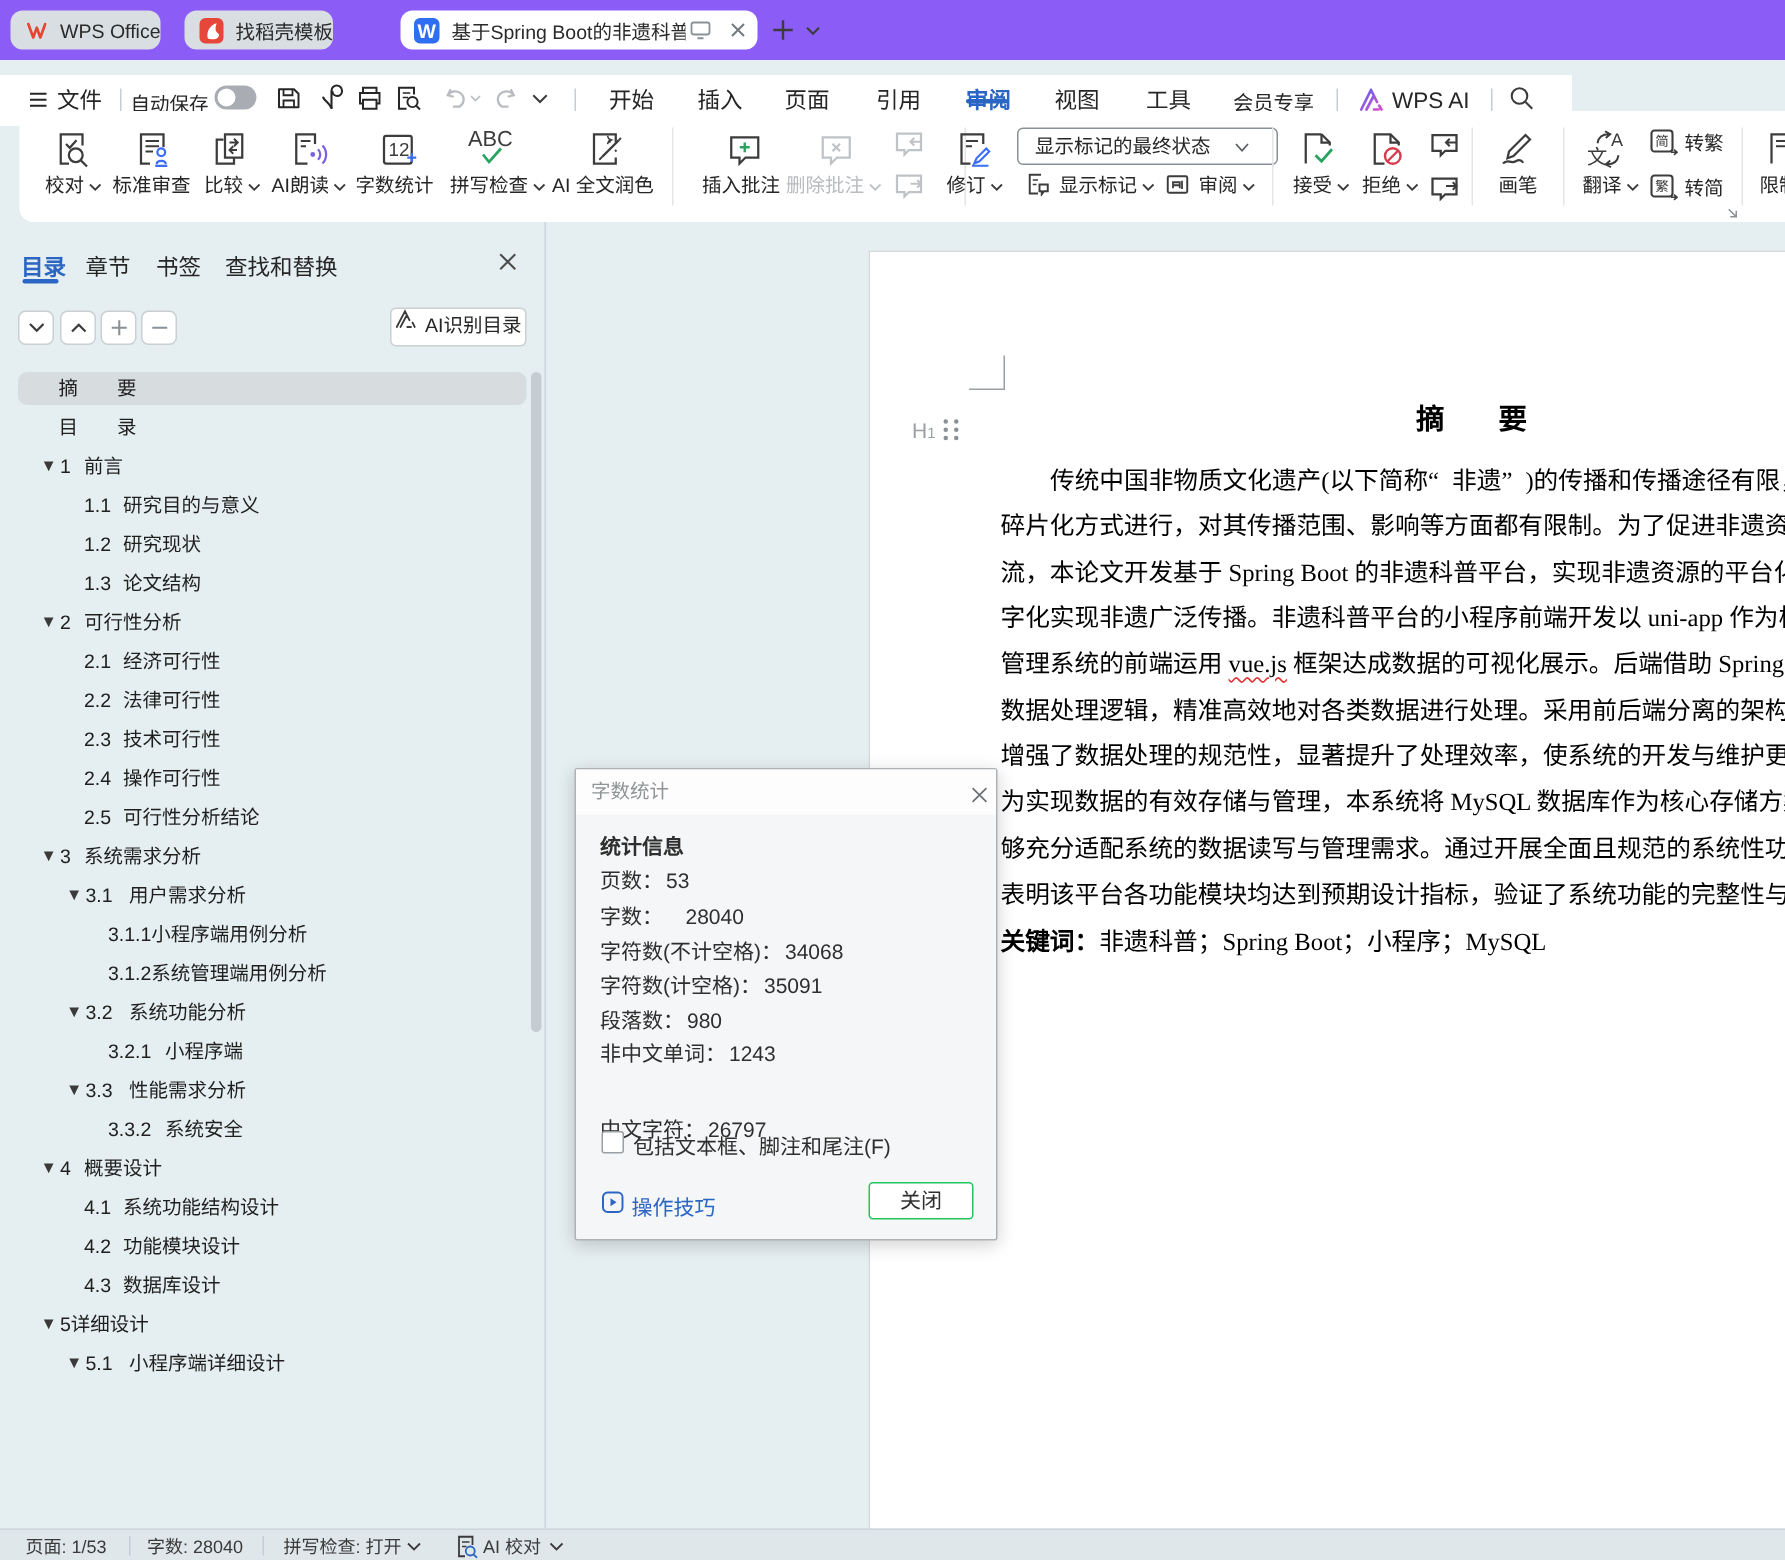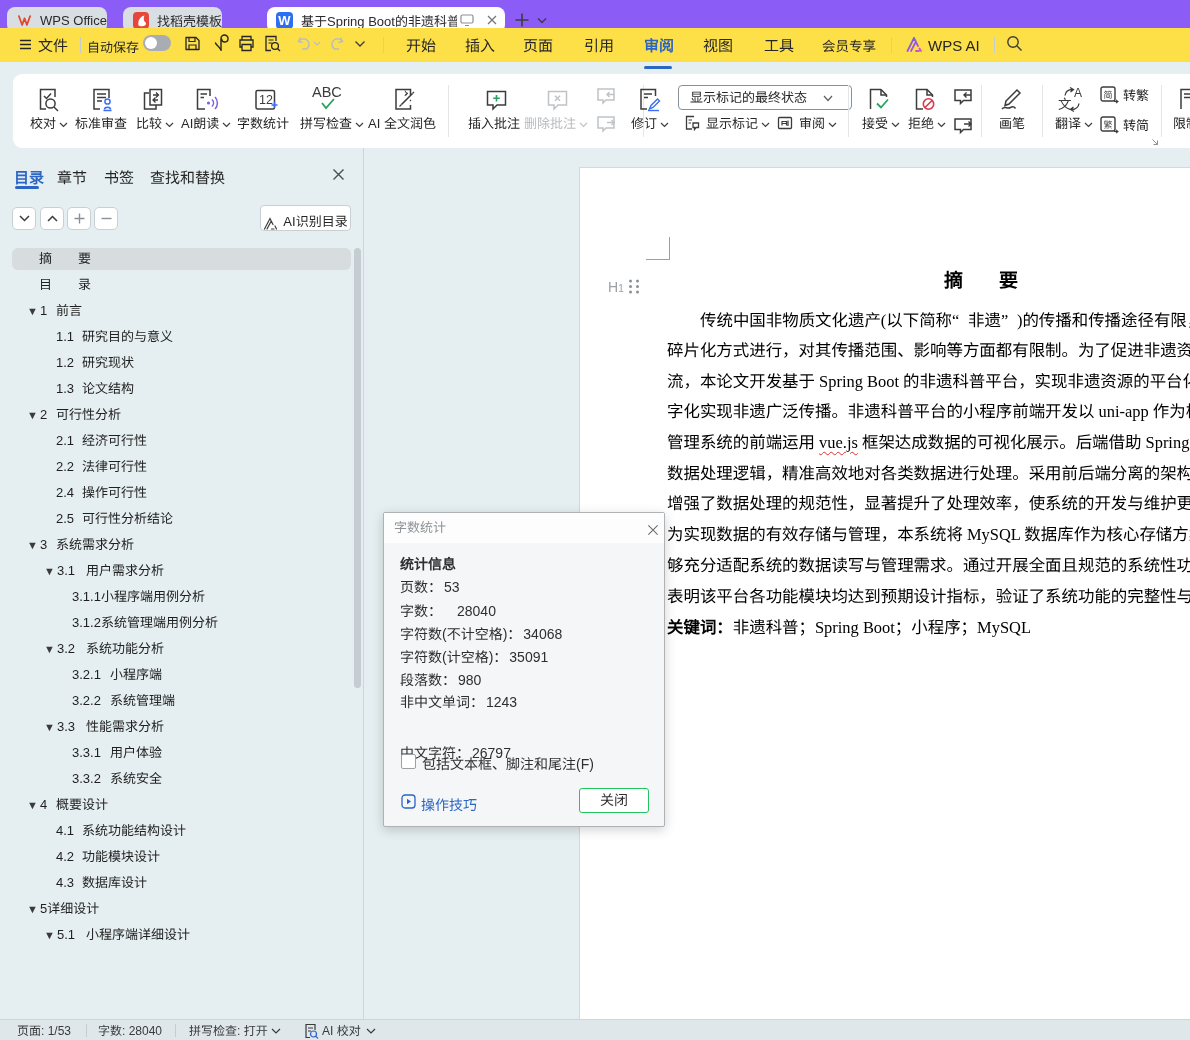--- a/index.html
+++ b/index.html
@@ -10,21 +10,21 @@
 
 #tabbar{left:0;top:0;width:1190px;height:40px;background:#8b5cf6;}
 .tabpill{position:absolute;top:7px;height:26px;border-radius:8px;background:#d8dee2;
   display:flex;align-items:center;font-size:13px;color:#2a2a2a;white-space:nowrap;overflow:hidden;}
 #tab3{background:#fff;}
 .wlogo{width:16px;height:13px;margin:0 9px 0 11px;}
 .wicon{width:17px;height:17px;border-radius:4px;background:#2d6ef2;color:#fff;
   font-weight:bold;font-size:13px;display:flex;align-items:center;justify-content:center;margin:0 8px 0 9px;}
 .docer{width:17px;height:17px;border-radius:4px;background:#e6473a;margin:0 8px 0 10px;position:relative;overflow:hidden;}
 
-#menubar{left:0;top:28px;width:1190px;height:34px;background:#fde047;font-size:15px;color:#262626;}
+#menubar{left:0;top:50px;width:1048px;height:34px;background:#ffffff;font-size:15px;color:#262626;}
 .mitem{position:absolute;top:8px;height:20px;line-height:20px;}
 .msep{position:absolute;top:9px;width:1px;height:16px;background:#c3cdd3;}
 #m-shenyue{color:#2c66c4;font-weight:bold;}
 #m-underline{position:absolute;left:644px;top:66px;width:28px;height:3px;border-radius:2px;background:#2c66c4;}
 .toggle{position:absolute;left:143px;top:7px;width:28px;height:16px;border-radius:8px;background:#a9adb3;}
 .toggle .knob{position:absolute;left:2px;top:2px;width:12px;height:12px;border-radius:50%;background:#fff;}
 
 #ribbon{left:13px;top:74px;width:1187px;height:74px;background:#fff;border-radius:9px;}
 .ric{position:absolute;top:12px;}
 .rlabel{position:absolute;top:41px;height:18px;line-height:18px;font-size:13px;color:#262626;white-space:nowrap;}
@@ -35,21 +35,21 @@
   font-size:13px;color:#262626;line-height:23px;padding-left:11px;background:#fff;}
 
 #sidebar{left:0;top:148px;width:363px;height:871px;background:#e5eef0;}
 #sidediv{left:363px;top:148px;width:1px;height:871px;background:#ccd5da;}
 .stab{position:absolute;top:18px;font-size:15px;color:#262626;}
 #stab1{color:#2c66c4;font-weight:bold;}
 #stab1u{position:absolute;left:15px;top:186px;width:24px;height:3px;border-radius:2px;background:#2c66c4;}
 .sbtn{position:absolute;top:59px;width:22px;height:21px;background:#fff;border:1px solid #c9cfd3;border-radius:5px;
   display:flex;align-items:center;justify-content:center;}
 #aibtn{position:absolute;left:260px;top:57px;width:89px;height:24px;background:#fff;border:1px solid #c9cfd3;border-radius:4px;
-  font-size:13px;color:#262626;display:flex;align-items:flex-end;justify-content:center;}
+  font-size:13px;color:#262626;display:flex;align-items:flex-start;justify-content:center;}
 #outline{position:absolute;left:0;top:98px;width:352px;height:785px;font-size:13px;color:#1f1f1f;overflow:hidden;}
 .orow{position:relative;z-index:0;height:26px;line-height:26px;white-space:nowrap;}
 .orow .tri{position:absolute;top:0;font-size:11px;color:#3a3a3a;line-height:26px;}
 .hl{position:absolute;left:12px;top:0;width:339px;height:22px;margin-top:2px;background:#d7dcdf;border-radius:6px;z-index:-1;}
 #sscroll{position:absolute;left:354px;top:248px;width:7px;height:440px;border-radius:4px;background:#c5cdd2;}
 
 #workspace{left:364px;top:148px;width:826px;height:871px;background:#e5eef0;}
 #page{position:absolute;left:215px;top:19px;width:611px;height:852px;background:#fff;border-left:1px solid #d4d9dc;border-top:1px solid #d4d9dc;}
 .docline{position:absolute;left:667px;height:31px;line-height:31px;font-size:16.45px;white-space:nowrap;font-family:"Liberation Serif",serif;}
 #h1mark{position:absolute;left:608px;top:279px;color:#9aa0a6;font-size:14px;font-family:"Liberation Sans",sans-serif;}
@@ -395,31 +395,30 @@
   <div id="outline">
     <div class="orow"><div class="hl"></div><span style="margin-left:39px;">摘<span style="display:inline-block;width:26px;"></span>要</span></div>
     <div class="orow"><span style="margin-left:39px;">目<span style="display:inline-block;width:26px;"></span>录</span></div>
     <div class="orow"><span class="tri" style="left:27px;">▼</span><span style="margin-left:40px;display:inline-block;width:16px;">1</span>前言</div>
     <div class="orow"><span style="margin-left:56px;display:inline-block;width:26px;">1.1</span>研究目的与意义</div>
     <div class="orow"><span style="margin-left:56px;display:inline-block;width:26px;">1.2</span>研究现状</div>
     <div class="orow"><span style="margin-left:56px;display:inline-block;width:26px;">1.3</span>论文结构</div>
     <div class="orow"><span class="tri" style="left:27px;">▼</span><span style="margin-left:40px;display:inline-block;width:16px;">2</span>可行性分析</div>
     <div class="orow"><span style="margin-left:56px;display:inline-block;width:26px;">2.1</span>经济可行性</div>
     <div class="orow"><span style="margin-left:56px;display:inline-block;width:26px;">2.2</span>法律可行性</div>
+    <div class="orow"><span style="margin-left:56px;display:inline-block;width:26px;">2.3</span>技术可行性</div>
     <div class="orow"><span style="margin-left:56px;display:inline-block;width:26px;">2.4</span>操作可行性</div>
     <div class="orow"><span style="margin-left:56px;display:inline-block;width:26px;">2.5</span>可行性分析结论</div>
     <div class="orow"><span class="tri" style="left:27px;">▼</span><span style="margin-left:40px;display:inline-block;width:16px;">3</span>系统需求分析</div>
     <div class="orow"><span class="tri" style="left:44px;">▼</span><span style="margin-left:57px;display:inline-block;width:29px;">3.1</span>用户需求分析</div>
     <div class="orow"><span style="margin-left:72px;">3.1.1小程序端用例分析</span></div>
     <div class="orow"><span style="margin-left:72px;">3.1.2系统管理端用例分析</span></div>
     <div class="orow"><span class="tri" style="left:44px;">▼</span><span style="margin-left:57px;display:inline-block;width:29px;">3.2</span>系统功能分析</div>
     <div class="orow"><span style="margin-left:72px;display:inline-block;width:38px;">3.2.1</span>小程序端</div>
-    <div class="orow"><span style="margin-left:72px;display:inline-block;width:38px;">3.2.2</span>系统管理端</div>
     <div class="orow"><span class="tri" style="left:44px;">▼</span><span style="margin-left:57px;display:inline-block;width:29px;">3.3</span>性能需求分析</div>
-    <div class="orow"><span style="margin-left:72px;display:inline-block;width:38px;">3.3.1</span>用户体验</div>
     <div class="orow"><span style="margin-left:72px;display:inline-block;width:38px;">3.3.2</span>系统安全</div>
     <div class="orow"><span class="tri" style="left:27px;">▼</span><span style="margin-left:40px;display:inline-block;width:16px;">4</span>概要设计</div>
     <div class="orow"><span style="margin-left:56px;display:inline-block;width:26px;">4.1</span>系统功能结构设计</div>
     <div class="orow"><span style="margin-left:56px;display:inline-block;width:26px;">4.2</span>功能模块设计</div>
     <div class="orow"><span style="margin-left:56px;display:inline-block;width:26px;">4.3</span>数据库设计</div>
     <div class="orow"><span class="tri" style="left:27px;">▼</span><span style="margin-left:40px;">5详细设计</span></div>
     <div class="orow"><span class="tri" style="left:44px;">▼</span><span style="margin-left:57px;display:inline-block;width:29px;">5.1</span>小程序端详细设计</div>
   </div>
 </div>
 <div class="abs" id="stab1u"></div>

